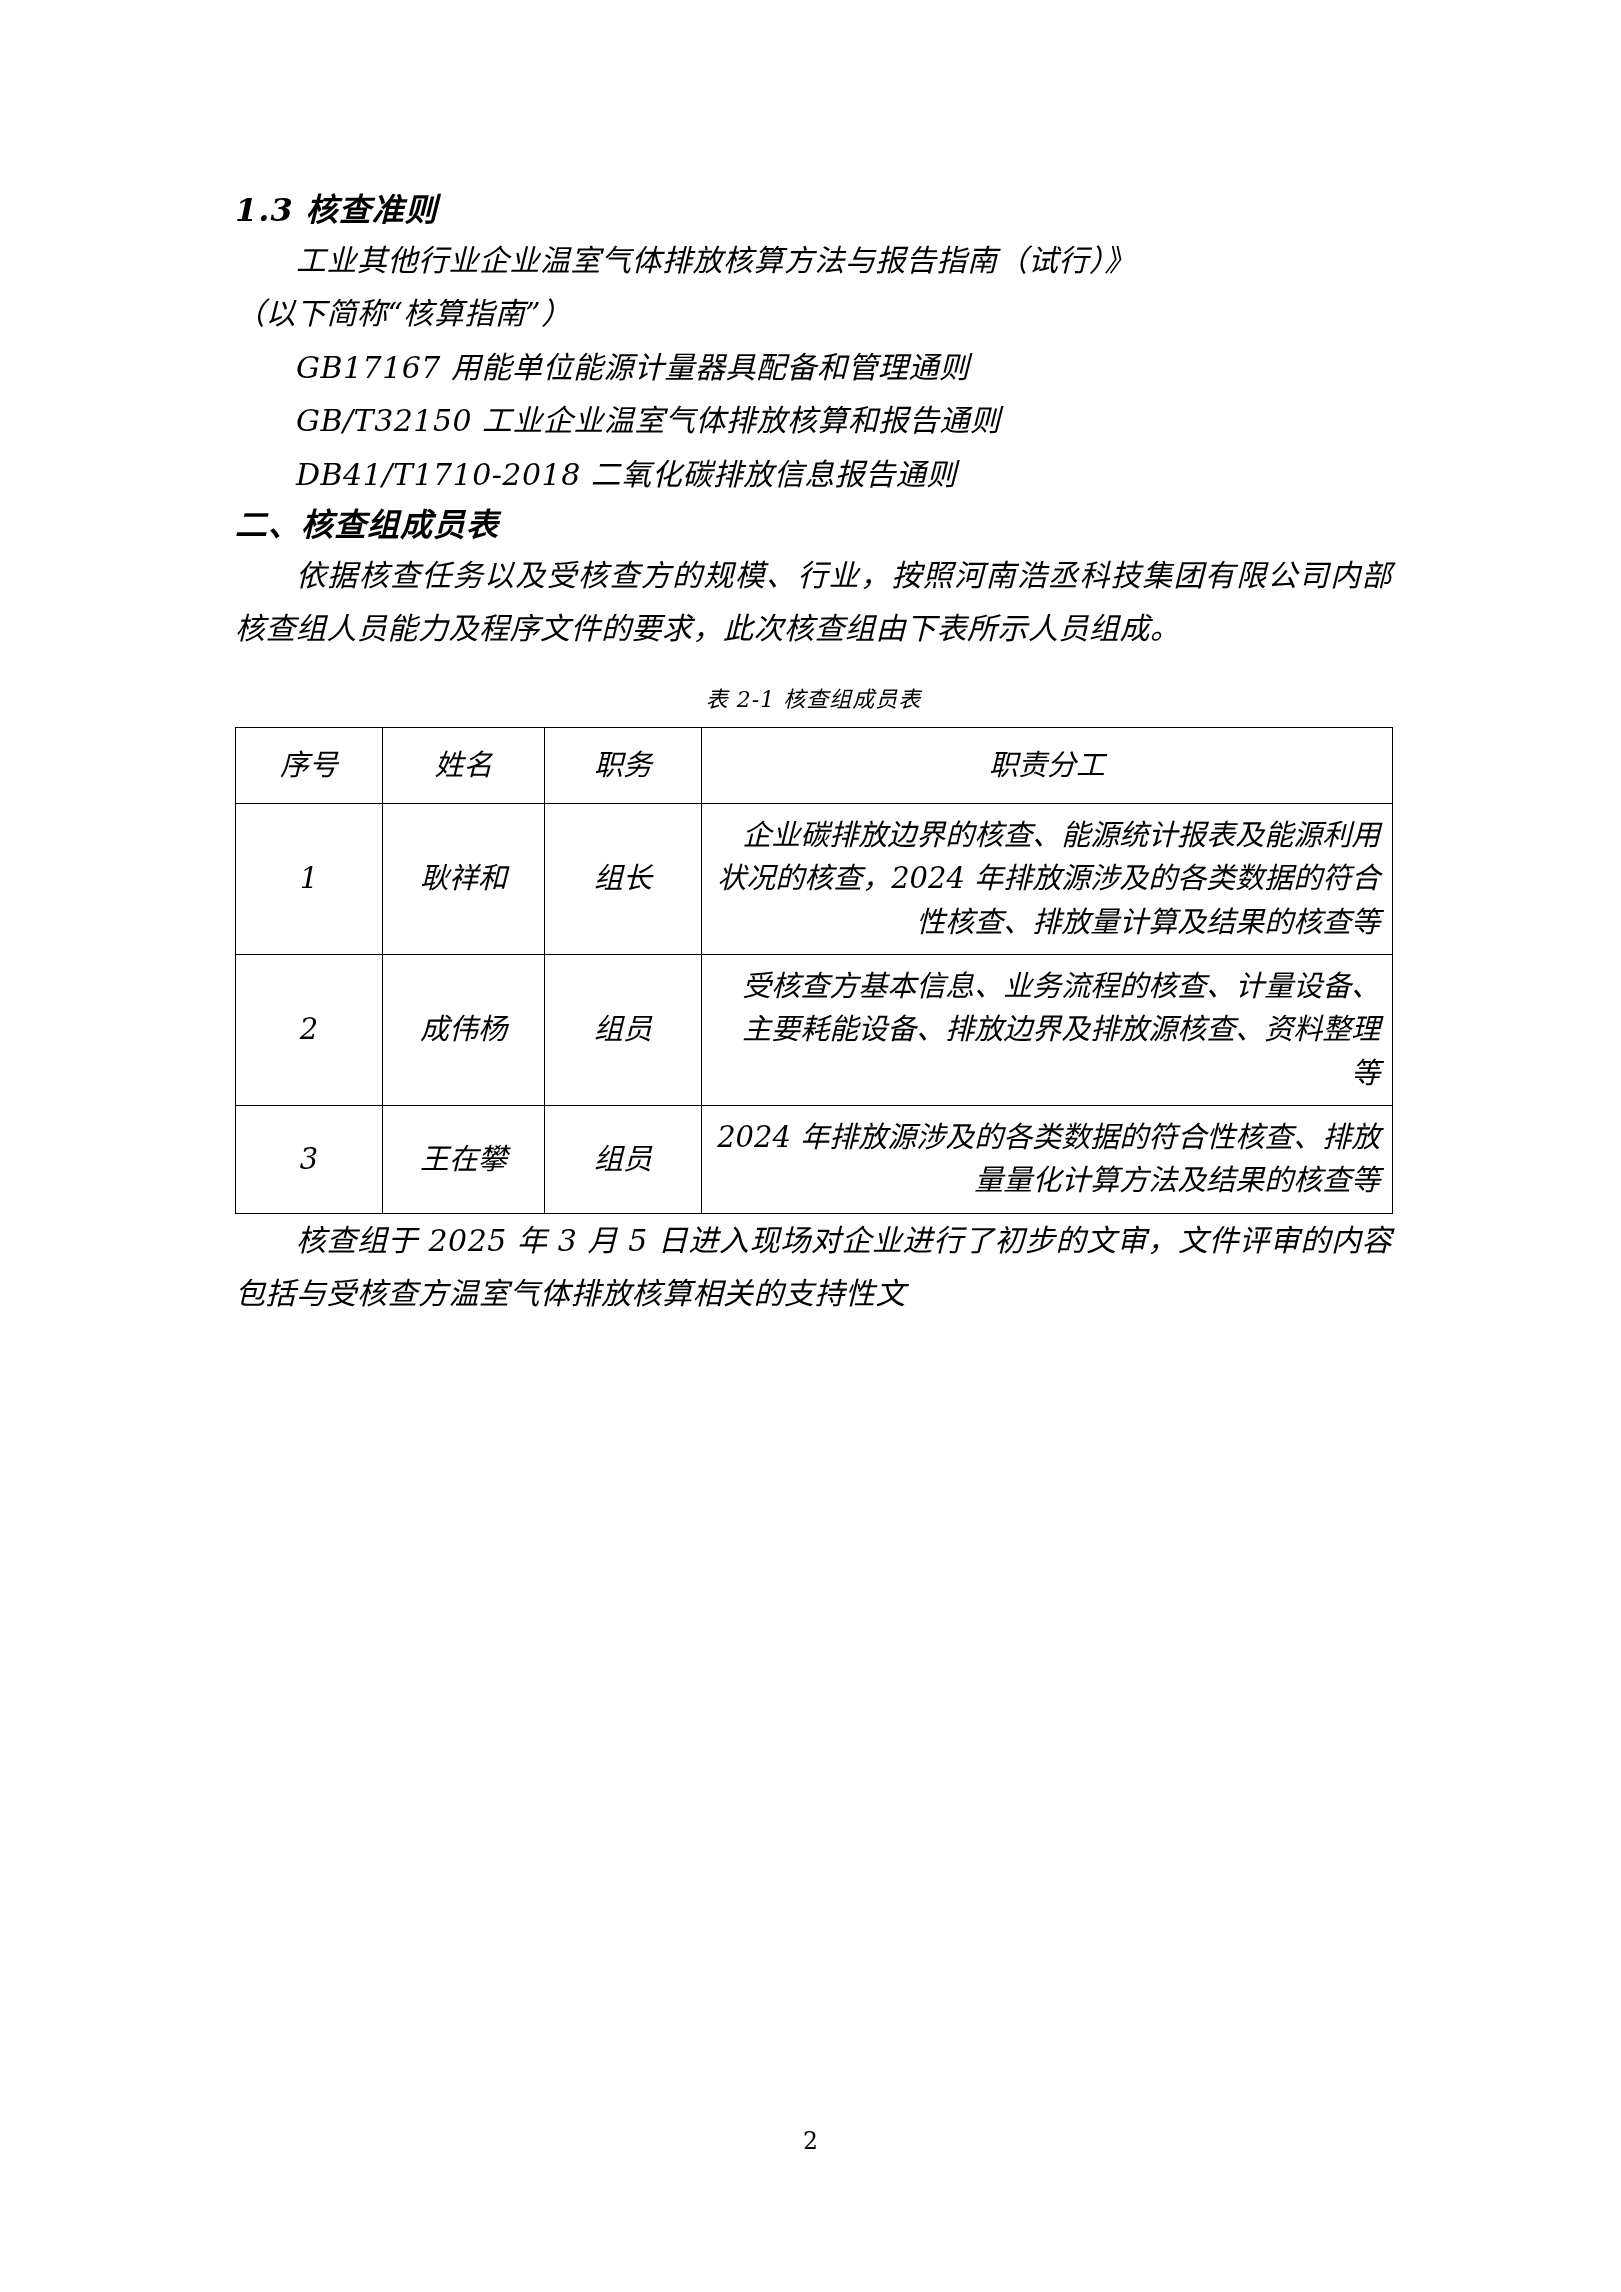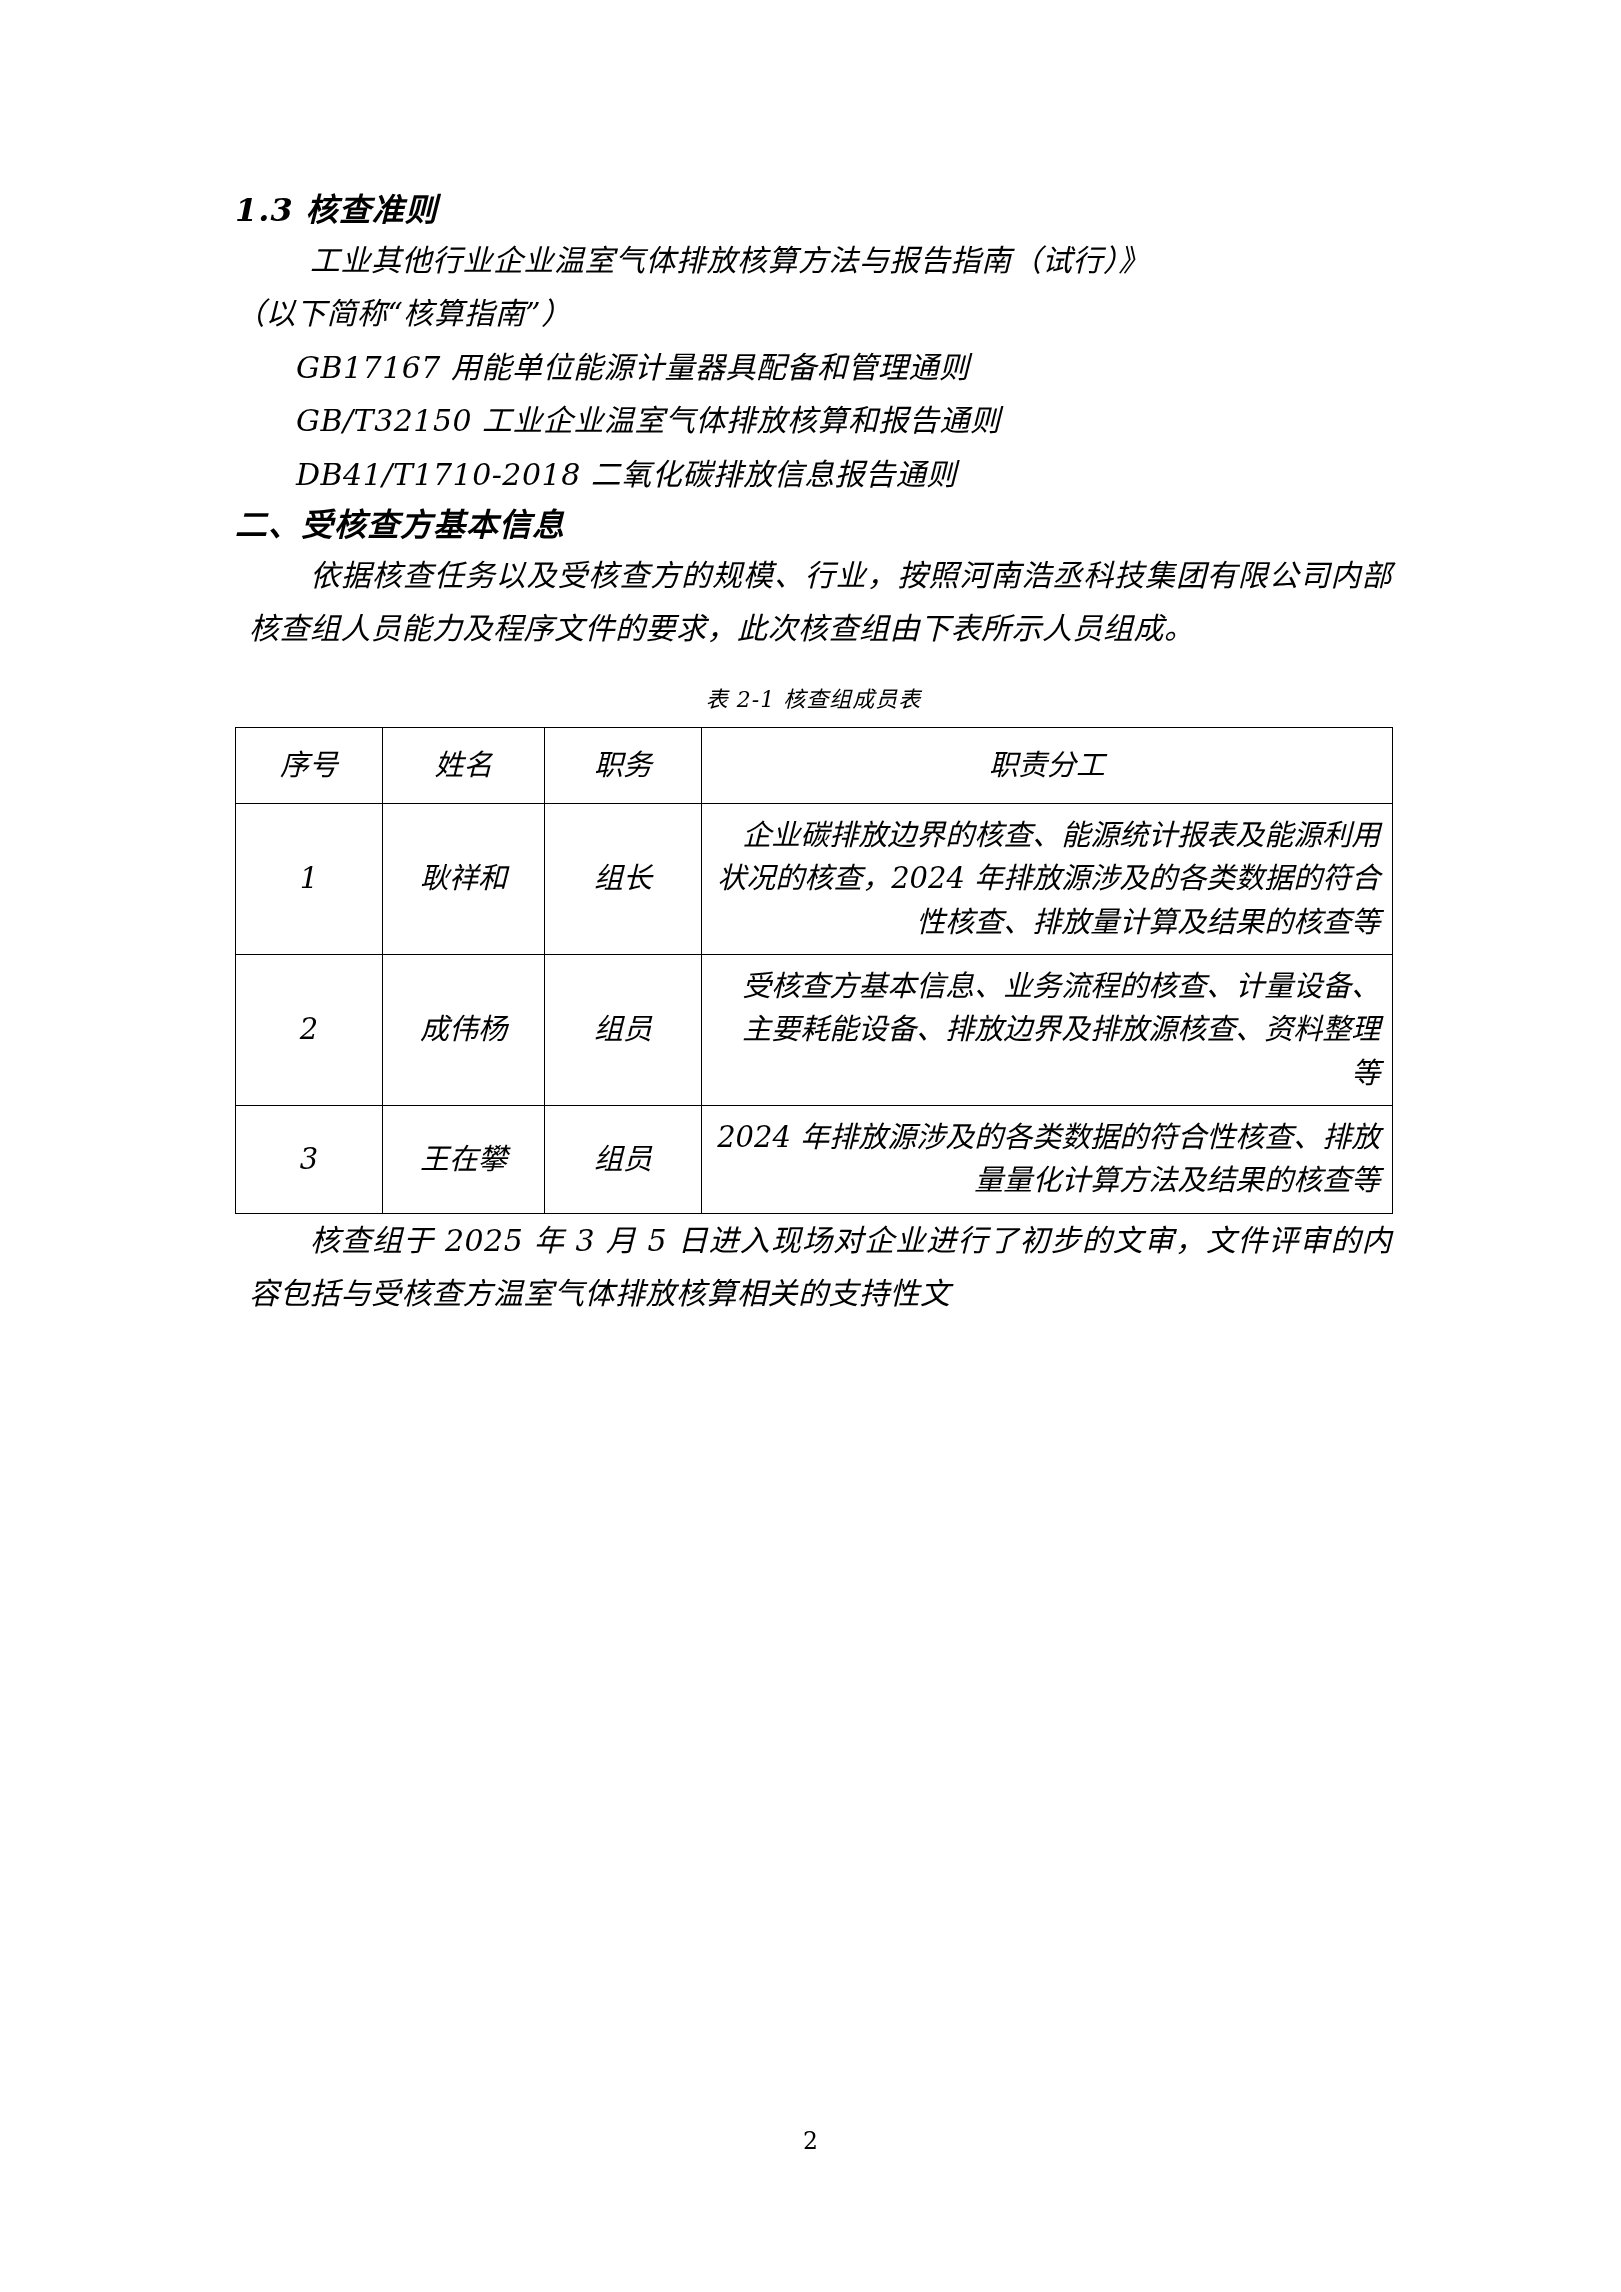--- a/index.html
+++ b/index.html
@@ -43,21 +43,21 @@
   .h-2-1 { margin-top: 29px; margin-bottom: 15.7px; }
   .h-2-2 { margin-top: 33px; margin-bottom: 13.7px; }
 
   p.para {
     font-size: 30px;
     line-height: 1.78;
     margin: 0;
     text-align: justify;
     letter-spacing: 0.5px;
   }
-  p.indent { text-indent: 61px; margin-left: 14px; }
+  p.indent { text-indent: 61px; }
   .list-line {
     font-size: 30px;
     line-height: 1.78;
     margin: 0;
     text-indent: 61px;
     letter-spacing: 0.5px;
   }
 
   .table-caption {
     text-align: center;
@@ -114,21 +114,21 @@
   <div class="content">
 
     <h2 class="heading h-1-3">1.3 核查准则</h2>
 
     <p class="para indent">工业其他行业企业温室气体排放核算方法与报告指南（试行）》</p>
     <p class="para">（以下简称“核算指南”）</p>
     <p class="list-line">GB17167 用能单位能源计量器具配备和管理通则</p>
     <p class="list-line">GB/T32150 工业企业温室气体排放核算和报告通则</p>
     <p class="list-line">DB41/T1710-2018 二氧化碳排放信息报告通则</p>
 
-    <h2 class="heading h-2">二、受核查方基本信息</h2>
+    <h2 class="heading h-2">二、核查组成员表</h2>
 
 
     <p class="para indent">依据核查任务以及受核查方的规模、行业，按照河南浩丞科技集团有限公司内部核查组人员能力及程序文件的要求，此次核查组由下表所示人员组成。</p>
 
     <div class="table-caption">表 2-1 核查组成员表</div>
 
     <table class="member-table">
       <colgroup>
         <col class="w-num">
         <col class="w-name">

